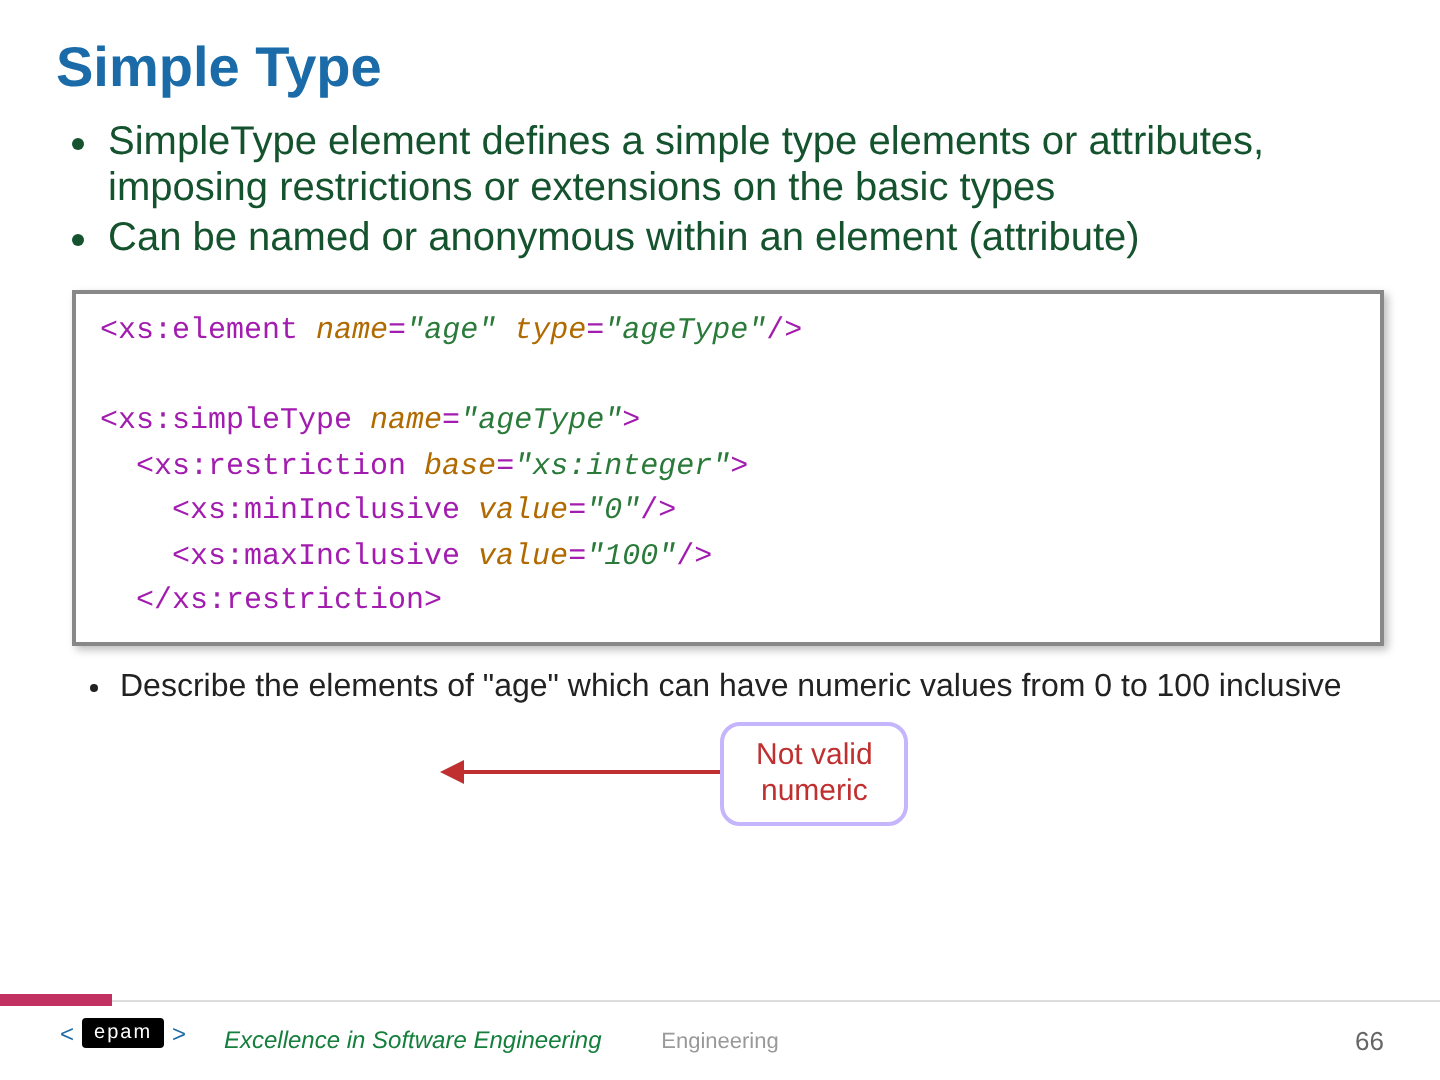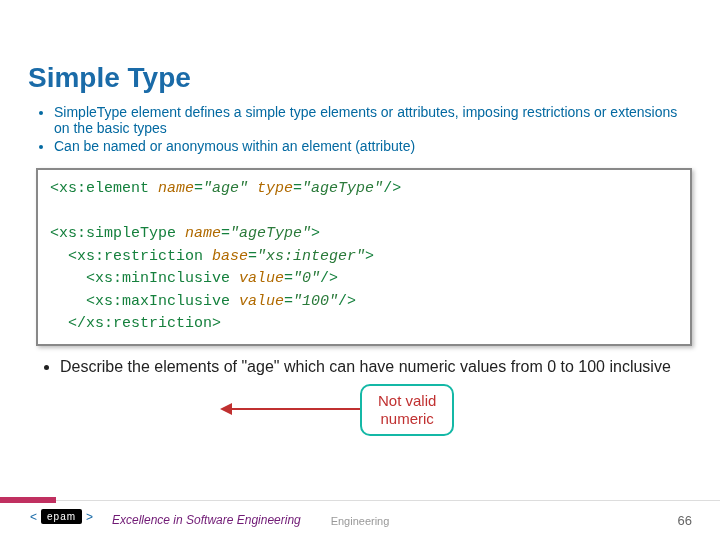--- a/index.html
+++ b/index.html
@@ -8,39 +8,38 @@
     font-family: Arial, Helvetica, sans-serif;
     background: #fff;
     position: relative;
     overflow: hidden;
   }
   .title {
     color: #1a6ba8;
     font-size: 28px;
     font-weight: bold;
     padding: 18px 28px 10px 28px;
-    margin-top: 44px;
   }
   .bullets {
     padding: 0 40px 8px 54px;
-    font-size: 14px;
-    color: #0369a1;
+    font-size: 20px;
+    color: #14532d;
   }
   .bullets li { margin-bottom: 2px; list-style: disc; }
   .code-block {
     margin: 4px 28px 8px 36px;
     border: 2px solid #888;
     background: #fff;
     padding: 8px 12px;
     font-family: Consolas, "Courier New", monospace;
     font-size: 15px;
     line-height: 1.5;
     box-shadow: 2px 2px 4px rgba(0,0,0,0.25);
   }
-  .c-tag { color: #15803d; }
+  .c-tag { color: #a21caf; }
   .c-attr { color: #b06a00; font-style: italic;}
   .c-str { color: #2a7a3a; font-style: italic; }
   .bullets2 {
     padding: 4px 40px 8px 60px;
     font-size: 16px;
     color: #222;
   }
   .bullets2 li { list-style: disc; }
   .example-row {
     position: relative;
@@ -54,21 +53,21 @@
     background: #fff;
     padding: 6px 12px;
     font-family: Consolas, "Courier New", monospace;
     font-size: 15px;
     box-shadow: 2px 2px 4px rgba(0,0,0,0.25);
   }
   .example-box .c-tag2 { color: #c03030; }
   .callout {
     position: absolute;
     left: 360px; top: -6px;
-    border: 2px solid #14b8a6;
+    border: 2px solid #c4b5fd;
     border-radius: 10px;
     background: #fff;
     padding: 6px 16px;
     color: #c03030;
     font-size: 15px;
     text-align: center;
     line-height: 1.2;
   }
   .arrow {
     position: absolute;
@@ -107,21 +106,21 @@
     color: #fff;
     font-size: 10px;
     letter-spacing: 1px;
     padding: 2px 6px;
     border-radius: 2px;
   }
   .logo-chev { color: #1a6ba8; font-size: 12px; }
   .tagline {
     position: absolute;
     left: 112px; top: 12px;
-    color: #701a75;
+    color: #15803d;
     font-style: italic;
     font-size: 12px;
   }
   .confidential {
     position: absolute;
     left: 50%; top: 14px;
     transform: translateX(-50%);
     color: #999;
     font-size: 11px;
   }

